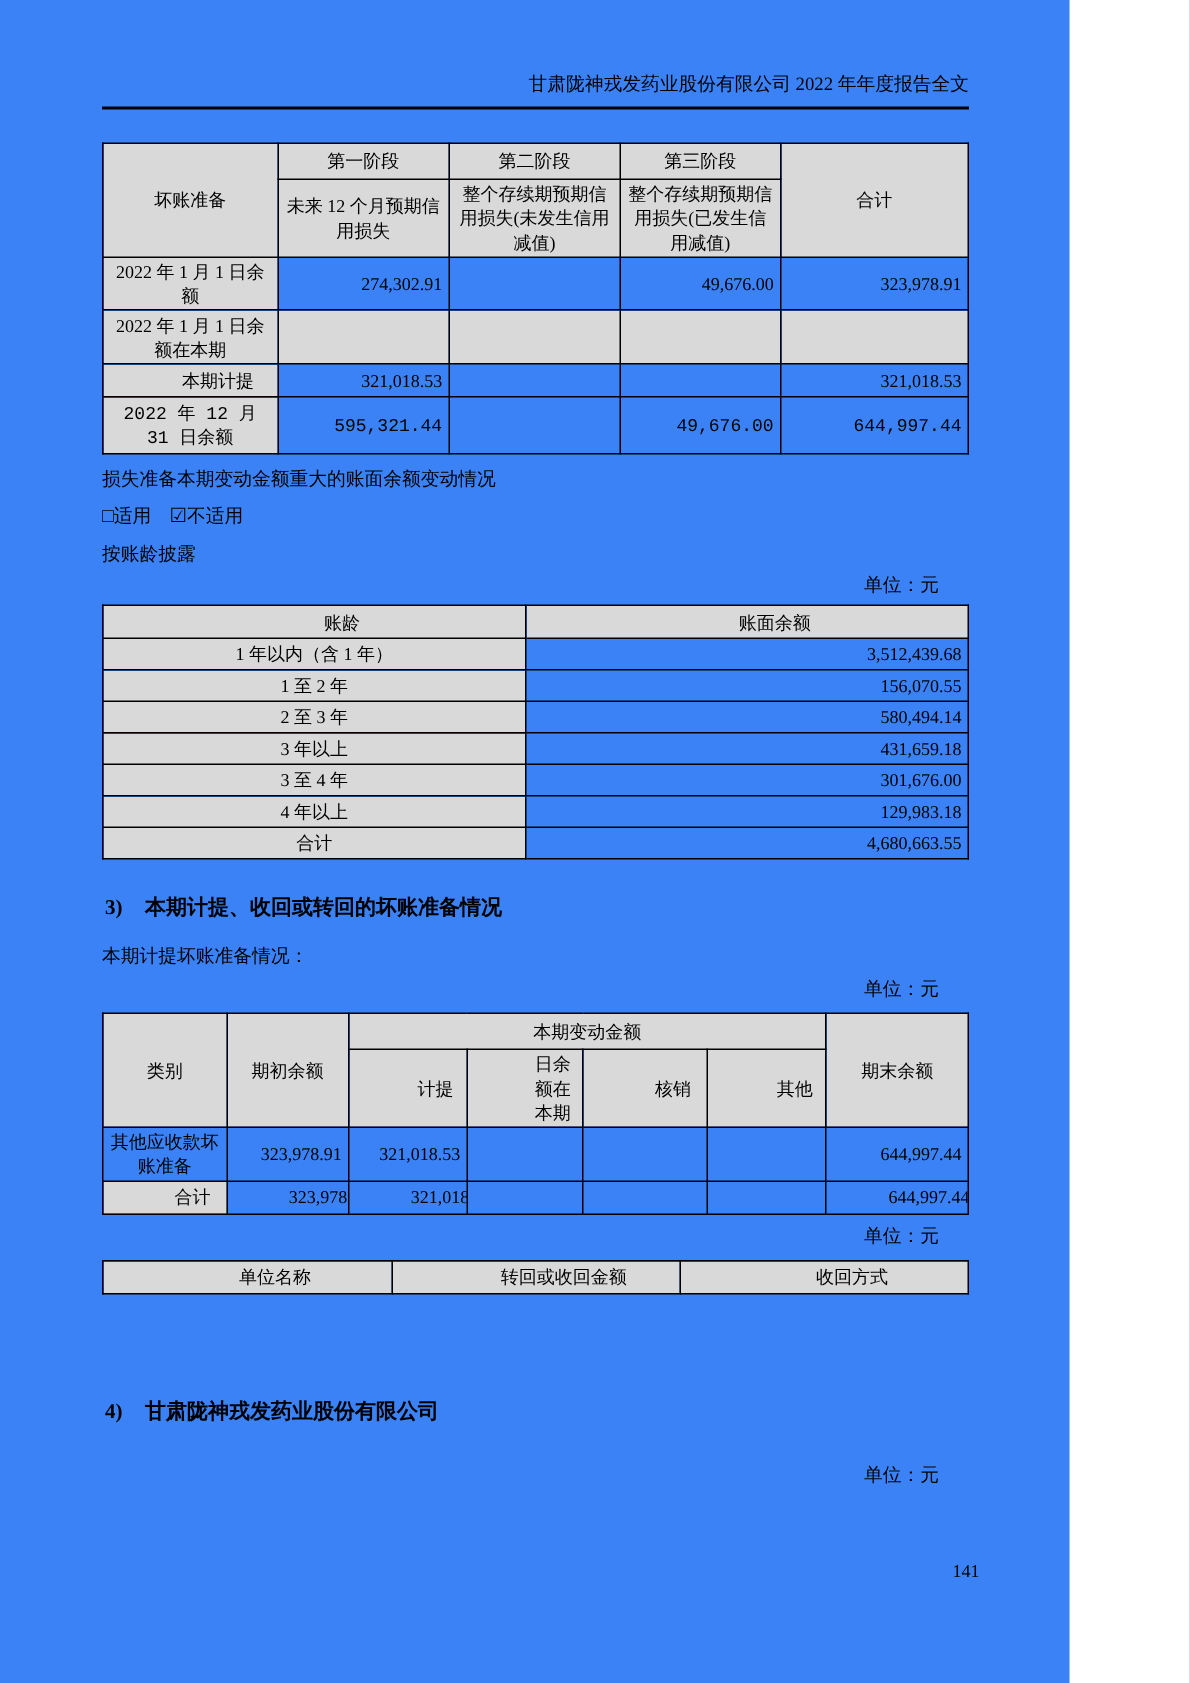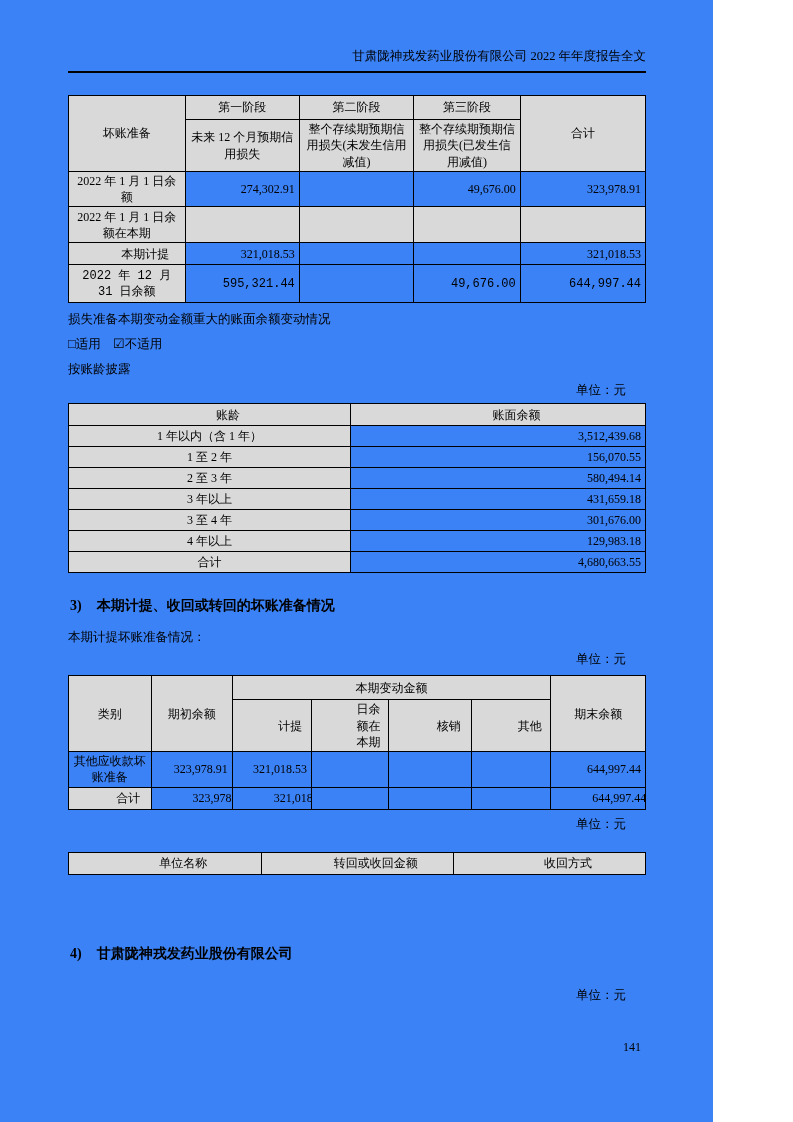--- a/index.html
+++ b/index.html
@@ -49,21 +49,21 @@
   tr.h22 > th, tr.h22 > td { height:22px;padding-left:41px; }
   tr.h24 > th, tr.h24 > td { height:24px; }
   tr.h36 > th, tr.h36 > td { height:36px; }
   tr.h38 > th, tr.h38 > td { height:38px;font-family:Liberation Mono, monospace; }
   tr.h52 > th, tr.h52 > td { height:52px; }
   tr.h21 > th, tr.h21 > td { height:21px; }
 
   .t1 { margin-top:22px; }
   .t2 { margin-top:5px; }
   .t3 { margin-top:8px; }
-  .t4 { margin-top:20px; }
+  .t4 { margin-top:8px; }
 
   .para { font-size:12.5px; line-height:16px; margin-top:9px; }
   .para.first { margin-top:8px; }
   .unit { font-size:12.5px; line-height:16px; text-align:right; padding-right:20px; margin-top:5px; }
   .unit.mt6 { margin-top:6px; }
   .unit.mt24 { margin-top:24px; }
   .check-line .chk { font-size:13px; }
   .check-line .second { margin-left:9px; }
 
   .section-heading {
@@ -73,21 +73,21 @@
     font-weight:bold;
     line-height:18px;
   }
   .section-heading.s4 { margin-top:70px; }
   .section-heading .sec-num { margin-right:15px; }
   .intro { margin-top:14px; }
   .mt46 { margin-top:46px; }
 
   .page-number {
     position:absolute;
-    top:1040px; right:72px;
+    top:1040px; right:60px;
     font-size:12px;
   }
 </style>
 </head>
 <body>
 
 <div class="page">
   <div class="content">
 
     <div class="report-header">

